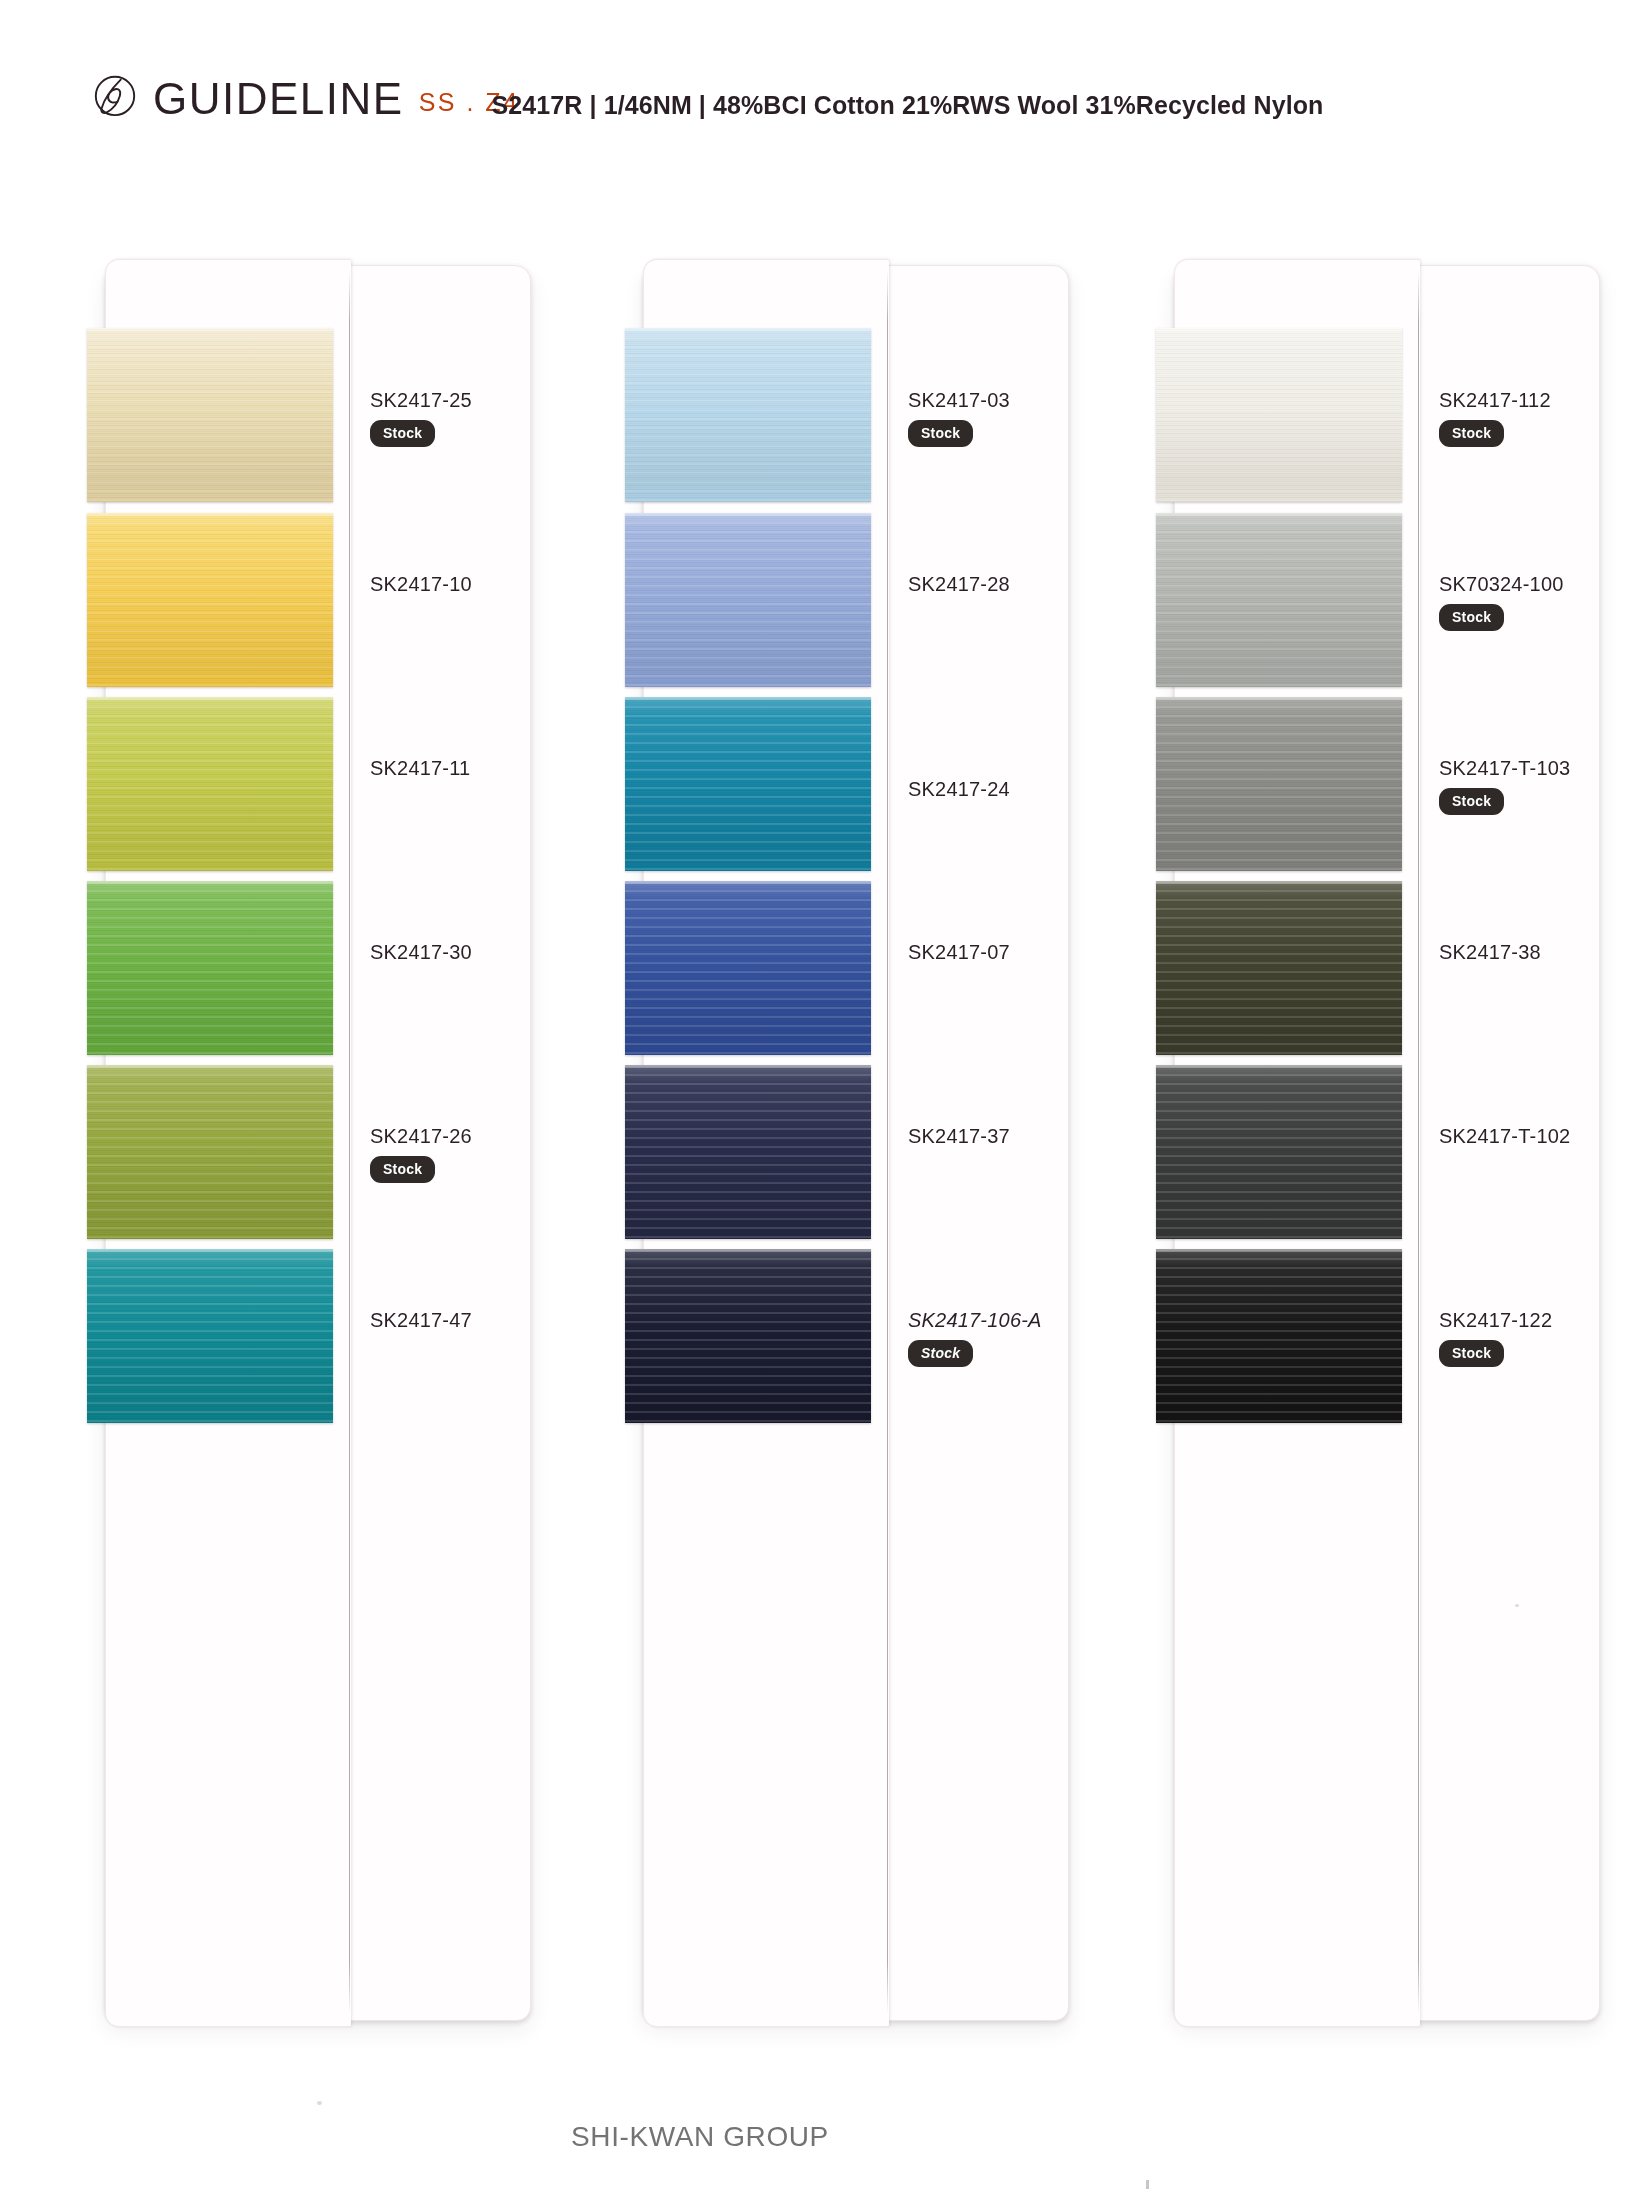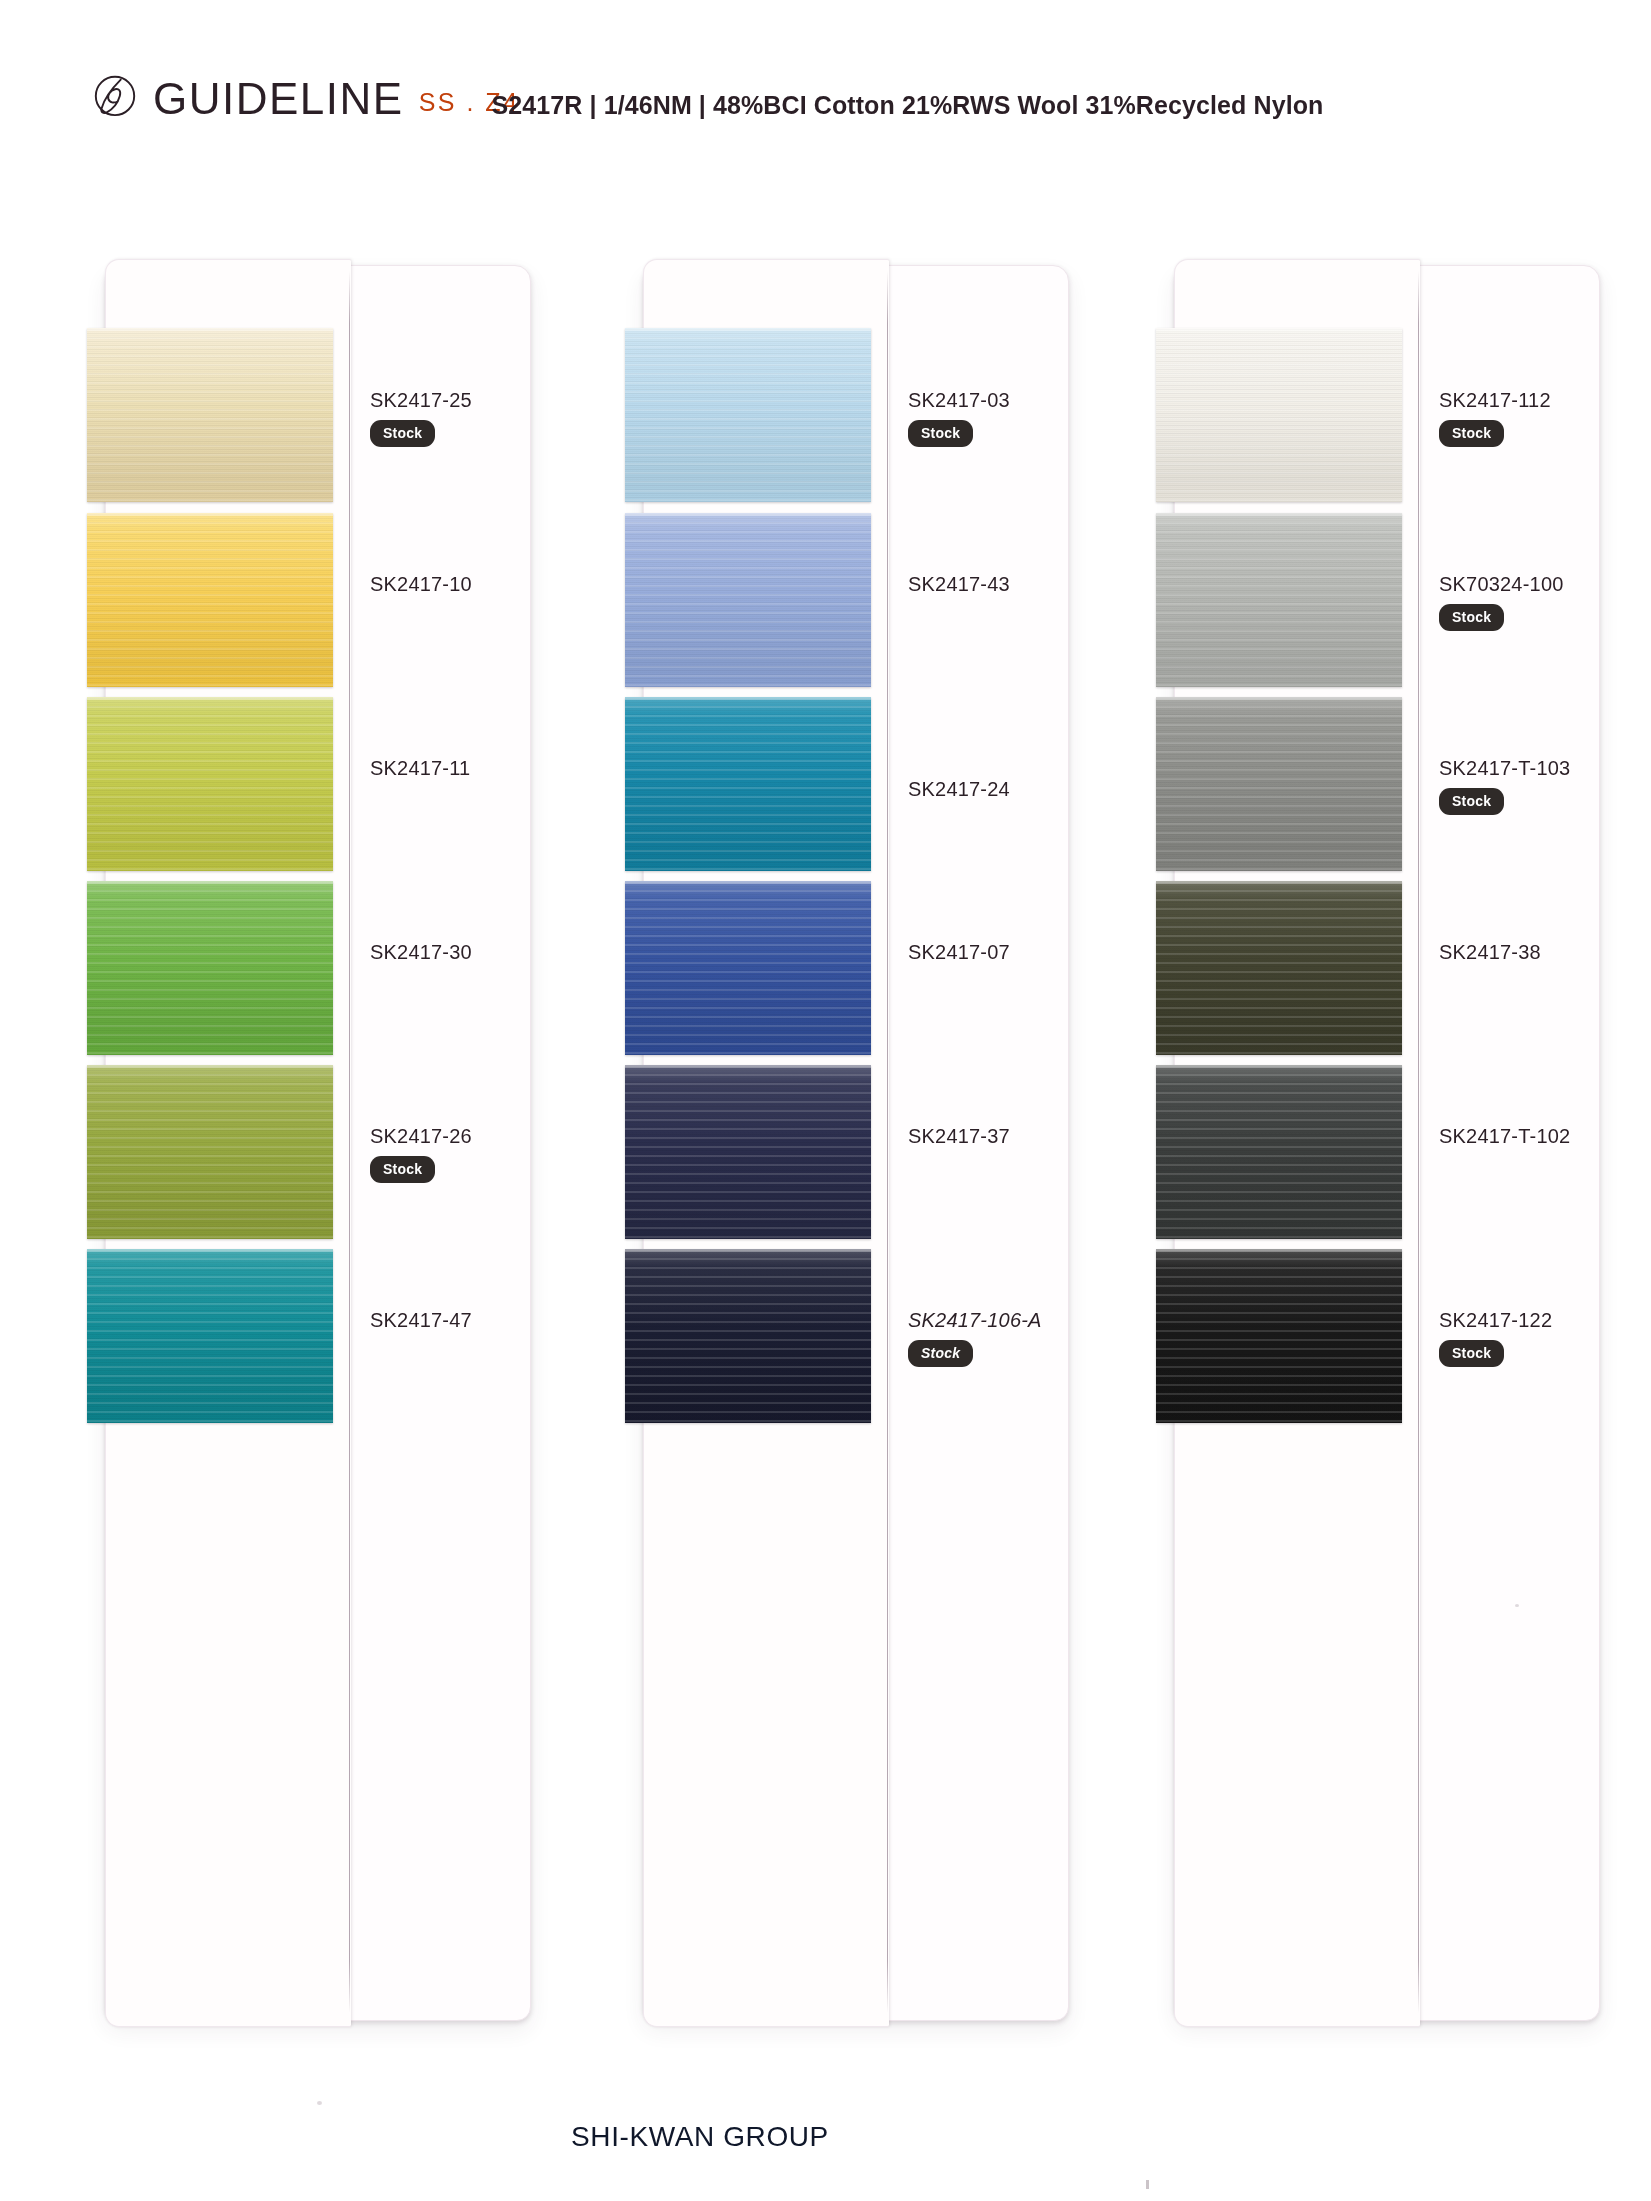--- a/index.html
+++ b/index.html
@@ -215,21 +215,21 @@
 
   
   #footer {
     position: absolute;
     left: 0;
     top: 2121px;
     width: 1400px;
     text-align: center;
     font-size: 28px;
     letter-spacing: 0.6px;
-    color: #0f172a;
+    color: #737373;
   }
   #page-speck {
     position: absolute;
     left: 1146px;
     top: 2180px;
     width: 3px;
     height: 9px;
     background: #b9b0b6;
     opacity: .75;
   }
@@ -347,21 +347,21 @@
     <div class="swatch-wrap" style="top: 248px;">
       <div class="swatch" style="height: 174px;">
         <div class="base" style="background: linear-gradient(rgb(164, 183, 226) 0%, rgb(151, 172, 219) 48%, rgb(138, 161, 212) 100%);"></div>
         <div class="threads"></div>
         <div class="threads2"></div>
         <div class="shade"></div>
         <div class="edge"></div>
       </div>
     </div>
     <div class="label" style="top: 309px;">
-      <div class="code">SK2417-43</div>
+      <div class="code">SK2417-28</div>
     </div>
     <div class="swatch-wrap" style="top: 432px;">
       <div class="swatch" style="height: 174px;">
         <div class="base" style="background: linear-gradient(rgb(31, 146, 179) 0%, rgb(23, 135, 168) 48%, rgb(16, 126, 158) 100%);"></div>
         <div class="threads"></div>
         <div class="threads2"></div>
         <div class="shade"></div>
         <div class="edge"></div>
       </div>
     </div>

